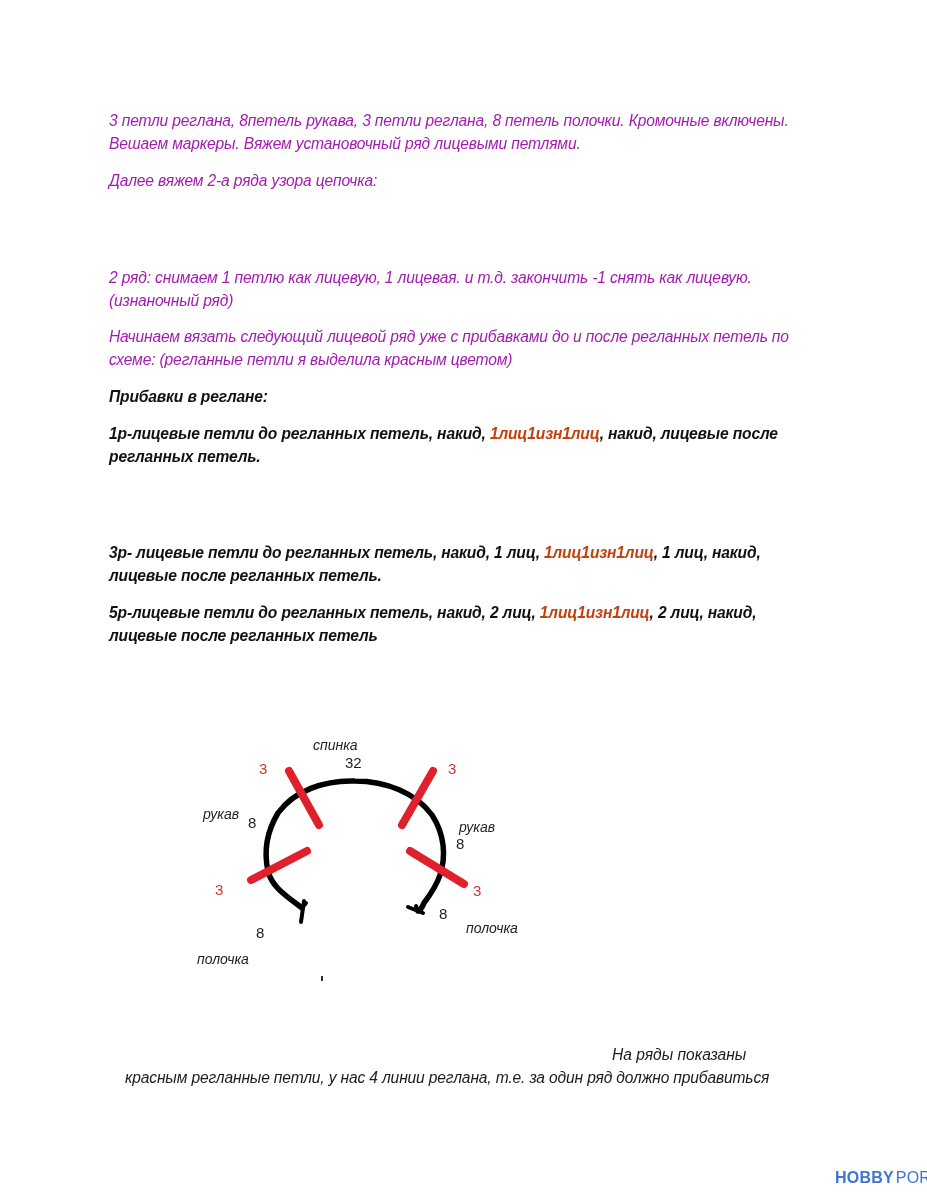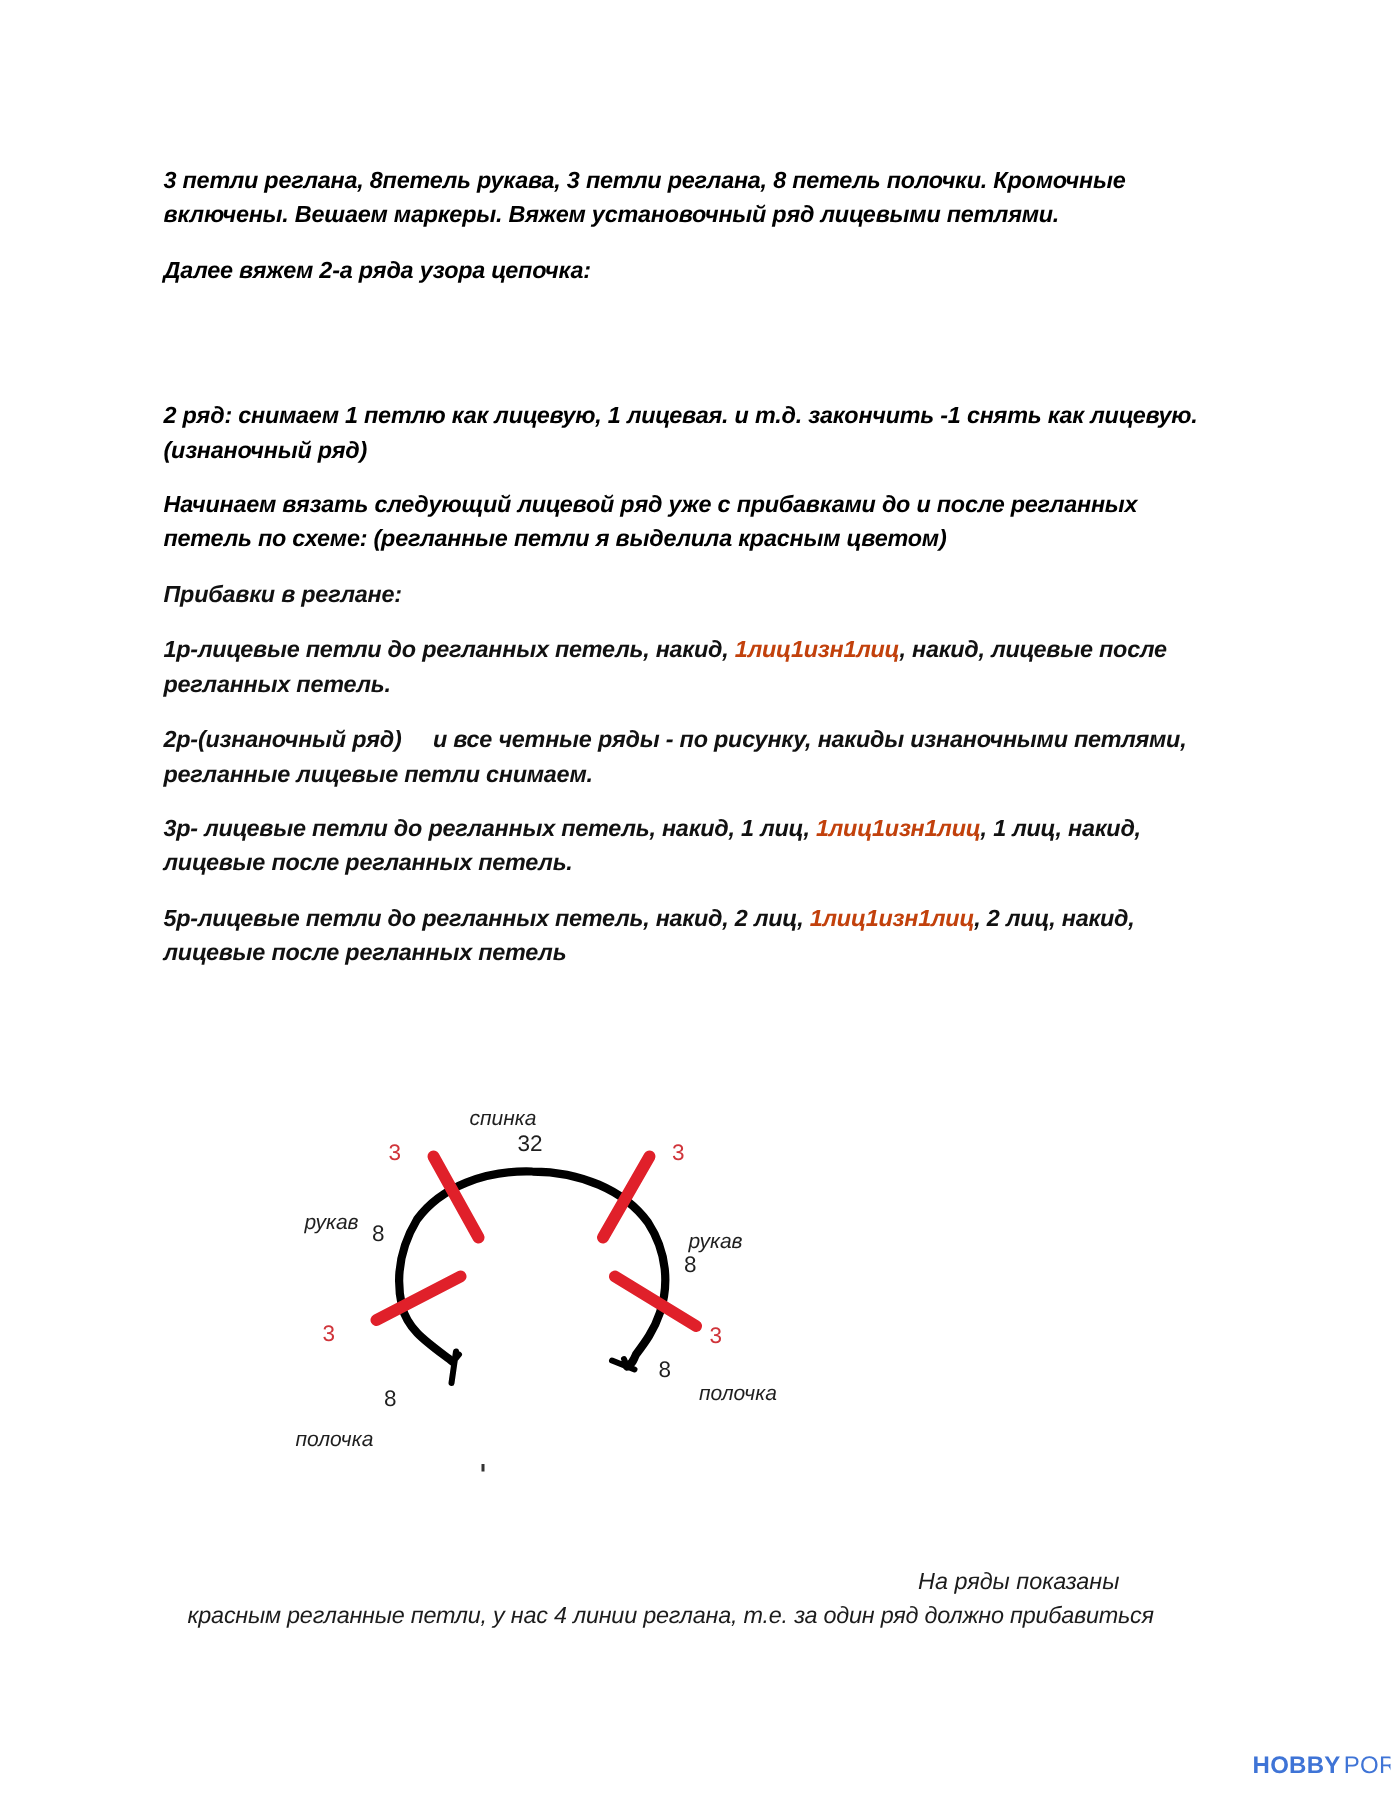--- a/index.html
+++ b/index.html
@@ -22,23 +22,22 @@
     background: #ffffff;
   }
   .text-block {
     position: absolute;
     left: 109px;
     width: 712px;
     font-style: italic;
     font-size: 15.6px;
     line-height: 23px;
     letter-spacing: -0.15px;
-    color: #000000;
+    color: #a21caf;
     margin: 0;
-    font-weight: bold;
   }
   .bold { font-weight: bold; color: #111111; }
   .red { color: #c2410c; }
   .diagram {
     position: absolute;
     left: 190px;
     top: 725px;
     width: 350px;
     height: 270px;
   }
@@ -98,21 +97,20 @@
 
 
   <p class="text-block" style="top:266px;">2 ряд: снимаем 1 петлю как лицевую, 1 лицевая. и т.д. закончить -1 снять как лицевую.(изнаночный ряд)</p>
 
   <p class="text-block bold" style="top:385px;">Прибавки в реглане:</p>
 
   <p class="text-block" style="top:325px;">Начинаем вязать следующий лицевой ряд уже с прибавками до и после регланных петель по схеме: (регланные петли я выделила красным цветом)</p>
 
   <p class="text-block bold" style="top:422px;"><span>1р-лицевые петли до регланных петель, накид, </span><span class="red">1лиц1изн1лиц</span><span>, накид, лицевые после регланных петель.</span></p>
 
-  <p class="text-block bold" style="top:482px; width:720px;"><span style="white-space:pre-wrap;">2р-(изнаночный ряд)     и все четные ряды - по рисунку, накиды изнаночными петлями, регланные лицевые петли снимаем.</span></p>
 
   <p class="text-block bold" style="top:541px;"><span>3р- лицевые петли до регланных петель, накид, 1 лиц, </span><span class="red">1лиц1изн1лиц</span><span>, 1 лиц, накид, лицевые после регланных петель.</span></p>
 
   <p class="text-block bold" style="top:601px;"><span>5р-лицевые петли до регланных петель, накид, 2 лиц, </span><span class="red">1лиц1изн1лиц</span><span>, 2 лиц, накид, лицевые после регланных петель</span></p>
 
 
   <div class="diagram">
     <svg width="350" height="270" viewBox="0 0 350 270">
 
       <path d="M112 183 C 95 170, 82 162, 78 146 C 74 128, 76 108, 88 88 C 104 66, 134 55, 165 56 C 196 56, 226 68, 242 90 C 255 110, 256 132, 250 150 C 246 162, 240 170, 234 178 C 232 182, 232 184, 228 186" fill="none" stroke="#000000" stroke-width="5.5" stroke-linecap="round"></path>

